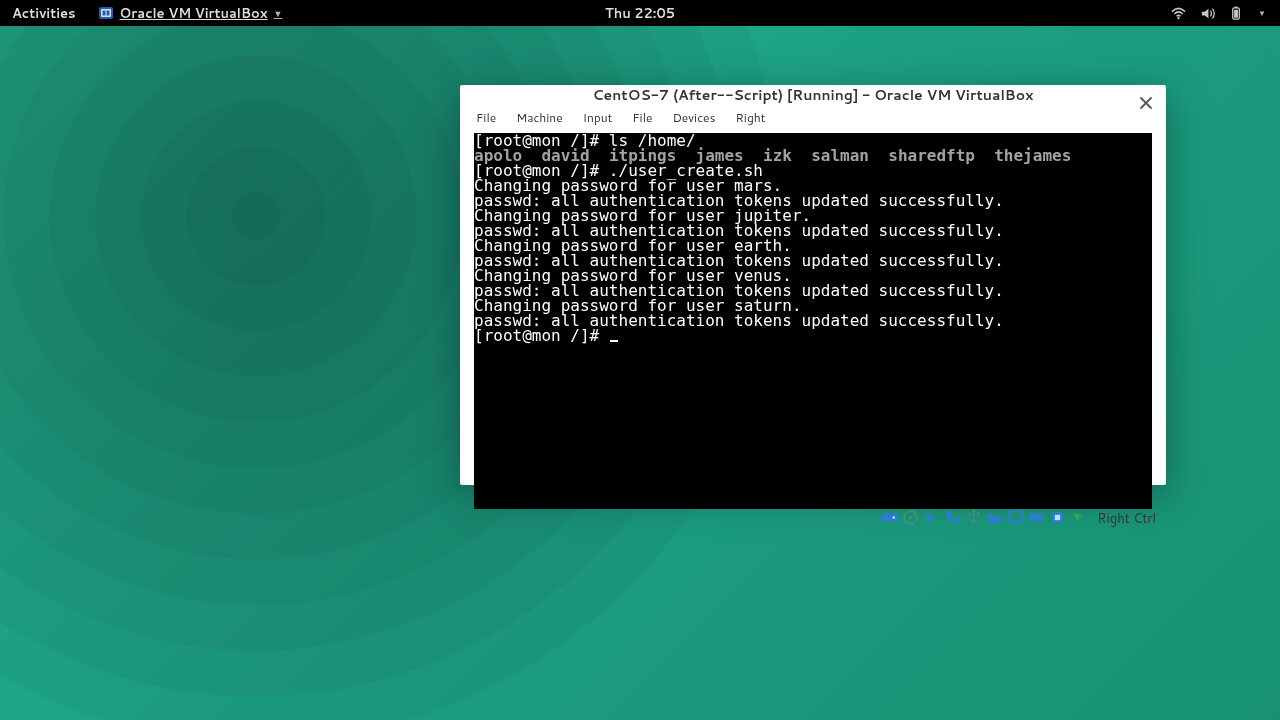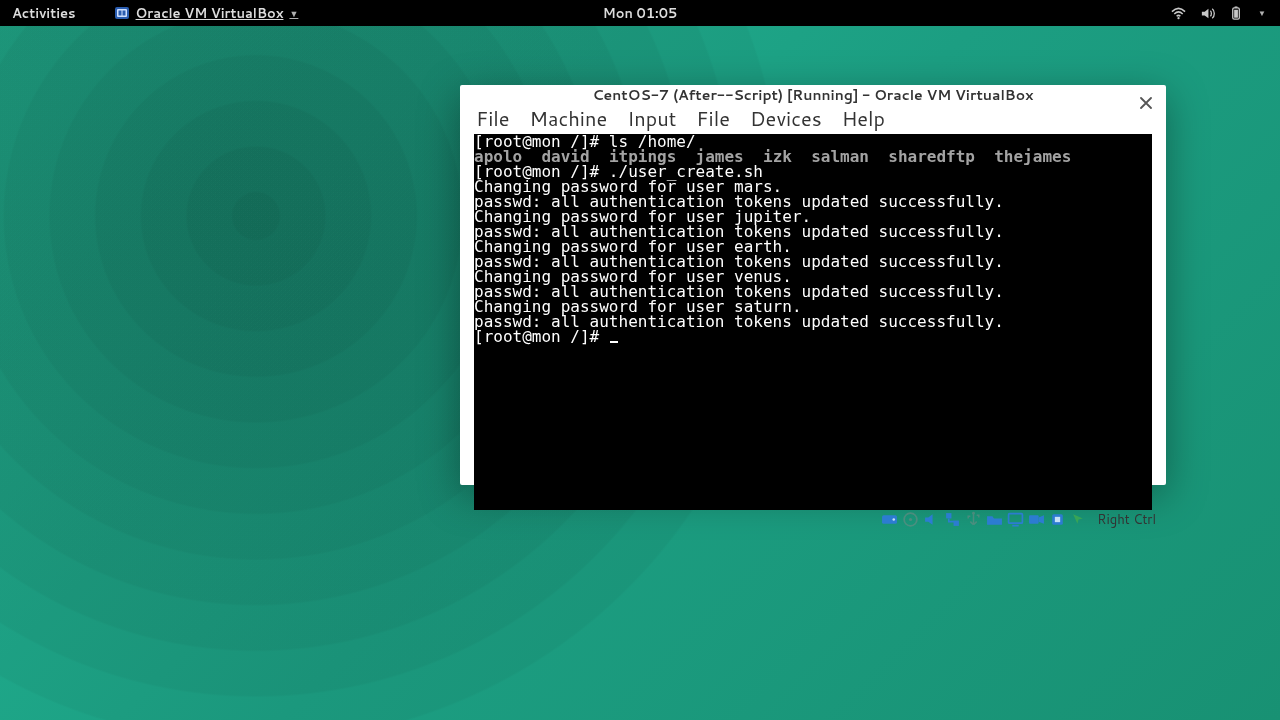--- a/index.html
+++ b/index.html
@@ -22,21 +22,21 @@
       linear-gradient(135deg, #22b694 0%, #1c9e82 50%, #189173 100%);
     position: relative;
   }
 
   
   .topbar {
     position: absolute; top: 0; left: 0; right: 0; height: 26px;
     background: #000; color: #ddd; display: flex; align-items: center;
     font-size: 13px; font-weight: 600;
   }
-  .topbar .left { display: flex; gap: 16px; }
+  .topbar .left { display: flex; gap: 0; }
   .topbar .activities { padding: 0 12px; cursor: pointer; }
   .topbar .appmenu { display: flex; align-items: center; gap: 6px; padding: 0 10px; cursor: pointer; text-decoration: underline; }
   .topbar .appmenu .vb-logo { width:16px; height:16px; display:inline-block; }
   .topbar .appmenu .caret { font-size: 9px; opacity: .8; }
   .topbar .center { position: absolute; left: 50%; transform: translateX(-50%); }
   .topbar .right { margin-left: auto; display: flex; align-items: center; gap: 14px; padding-right: 14px; }
   .topbar .right .ic { width: 15px; height: 15px; opacity: .9; }
   .topbar .right .caret { font-size: 8px; opacity:.8; }
 
   
@@ -50,42 +50,42 @@
     position: relative; font-size: 14px; color: #333; font-weight: 600;
     border-bottom: 1px solid rgba(0,0,0,0);
   }
   .vbwin .titlebar .close {
     position: absolute; right: 10px; top: 8px; width: 20px; height: 20px;
     display: flex; align-items: center; justify-content: center; cursor: pointer;
     color: #555; font-size: 15px;
   }
   .vbwin .menubar {
     height: 28px; display: flex; align-items: center; gap: 0; padding: 0 6px 4px 6px;
-    font-size: 20px; color: #333;
+    font-size: 12px; color: #333;
   }
   .vbwin .menubar .mitem { padding: 3px 10px; cursor: pointer; border-radius: 3px; }
 
   .vbwin .guestspacer { height: 34px; background: #fff; }
 
   .vbwin .guest {
     margin: 0 14px; flex: 0 0 auto; height: 376px; background: #000; color: #fff;
     font-family: "DejaVu Sans Mono","Liberation Mono",monospace; font-size: 16px;
     line-height: 15px; padding: 0 0 0 0; overflow: hidden; white-space: pre;
   }
   .vbwin .guest .line { display: block; }
   .vbwin .guest .dir { color: #a3a3a3; font-weight: bold; }
   .vbwin .guest .cursor {
     display: inline-block; width: 8px; height: 2px; background: #fff;
     vertical-align: -1px; margin-left: 1px;
     animation: blink 1s steps(1) infinite;
   }
   @keyframes blink { 50% { opacity: 0; } }
 
   .vbwin .statusbar {
-    margin-top: auto; height: 34px; display: flex; align-items: center;
+    margin-top: auto; height: 34px; display: flex; align-items: flex-start;
     justify-content: flex-end; gap: 4px; padding: 0 10px 4px 0;
     font-size: 13px; color: #333;
   }
   .vbwin .statusbar .sicon {
     width: 17px; height: 17px; display: inline-flex; align-items:center; justify-content:center;
     opacity: .95; cursor: default;
   }
   .vbwin .statusbar .sicon.dim { opacity: .45; }
   .vbwin .statusbar .hostkey { margin-left: 6px; }
 
@@ -104,21 +104,21 @@
             <rect x="1" y="2" width="14" height="12" rx="2" fill="#2a5db0"></rect>
             <rect x="3" y="4" width="10" height="8" rx="1" fill="#cfe0ff"></rect>
             <rect x="4.5" y="5.5" width="3" height="5" fill="#2a5db0"></rect>
             <rect x="8.5" y="5.5" width="3" height="5" fill="#2a5db0"></rect>
           </svg>
       </span>
       <span>Oracle VM VirtualBox</span>
       <span class="caret">▼</span>
     </div>
   </div>
-  <div class="center">Mon 01:05</div>
+  <div class="center">Thu 22:05</div>
   <div class="right">
     <span class="ic">
       <svg viewBox="0 0 16 16">
           <path d="M1 6 Q8 -1 15 6" stroke="#ddd" stroke-width="1.6" fill="none"></path>
           <path d="M3.5 8.5 Q8 4 12.5 8.5" stroke="#ddd" stroke-width="1.6" fill="none"></path>
           <path d="M6 11 Q8 9 10 11" stroke="#ddd" stroke-width="1.6" fill="none"></path>
           <circle cx="8" cy="13" r="1.2" fill="#ddd"></circle>
         </svg>
     </span>
     <span class="ic">
@@ -147,21 +147,21 @@
         </svg>
     </div>
   </div>
 
   <div class="menubar">
     <div class="mitem">File</div>
     <div class="mitem">Machine</div>
     <div class="mitem">Input</div>
     <div class="mitem">File</div>
     <div class="mitem">Devices</div>
-    <div class="mitem">Help</div>
+    <div class="mitem">Right</div>
   </div>
 
   <div class="guestspacer"></div>
 
   <div class="guest" id="guest"><span class="line">[root@mon /]# ls /home/</span><span class="line"><span class="dir">apolo</span>  <span class="dir">david</span>  <span class="dir">itpings</span>  <span class="dir">james</span>  <span class="dir">izk</span>  <span class="dir">salman</span>  <span class="dir">sharedftp</span>  <span class="dir">thejames</span></span><span class="line">[root@mon /]# ./user_create.sh</span><span class="line">Changing password for user mars.</span><span class="line">passwd: all authentication tokens updated successfully.</span><span class="line">Changing password for user jupiter.</span><span class="line">passwd: all authentication tokens updated successfully.</span><span class="line">Changing password for user earth.</span><span class="line">passwd: all authentication tokens updated successfully.</span><span class="line">Changing password for user venus.</span><span class="line">passwd: all authentication tokens updated successfully.</span><span class="line">Changing password for user saturn.</span><span class="line">passwd: all authentication tokens updated successfully.</span><span class="line">[root@mon /]# <span class="cursor"></span></span></div>
 
   <div class="statusbar">
     <span class="sicon">
         <svg viewBox="0 0 16 16">
           <rect x="1" y="4" width="14" height="8" rx="1.5" fill="#2e7bd6"></rect>

